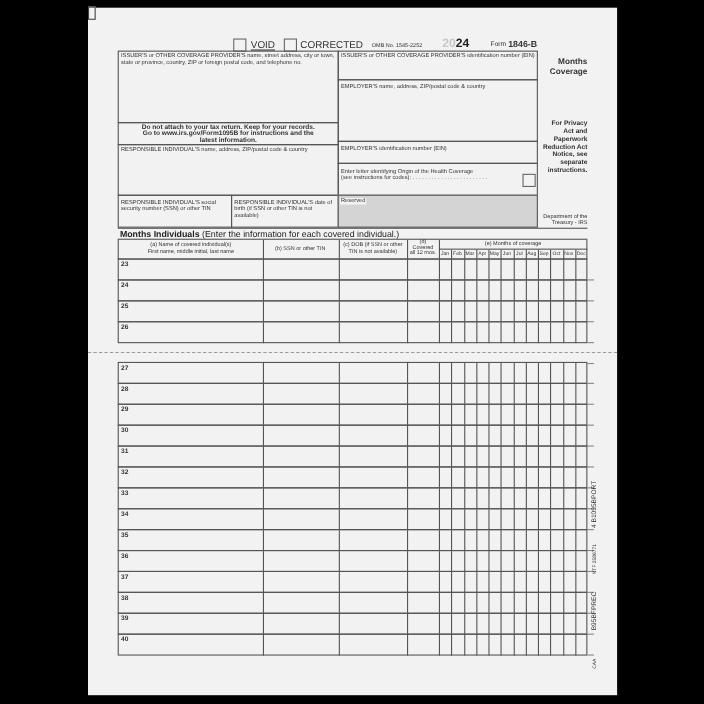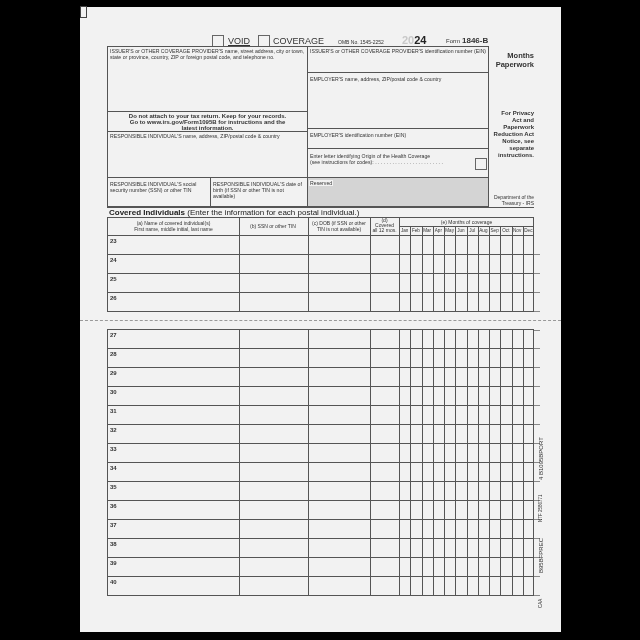--- a/index.html
+++ b/index.html
@@ -22,21 +22,21 @@
 </style>
 </head>
 <body>
 
 <div class="paper"></div>
 <div class="corner-mark"></div>
 
 <div class="chk" style="left:212px;top:35px;"></div>
 <div class="lbl" style="left:228px;top:36px;text-decoration:underline;">VOID</div>
 <div class="chk" style="left:258px;top:35px;"></div>
-<div class="lbl" style="left:273px;top:36px;">COVERAGE</div>
+<div class="lbl" style="left:273px;top:36px;">CORRECTED</div>
 <div class="t" style="left:338px;top:39px;font-size:5px;">OMB No. 1545-2252</div>
 <div class="year" style="left:402px;top:34px;"><span class="light">20</span><span>24</span></div>
 <div class="t" style="left:446px;top:38px;font-size:6px;">Form</div>
 <div class="t bold" style="left:462px;top:36px;font-size:8px;line-height:9px;">1846-B</div>
 
 <div class="box" style="left:107px;top:46px;width:201px;height:66px;">
   <div class="t" style="left:2px;top:1px;width:196px;">ISSUER'S or OTHER COVERAGE PROVIDER'S name, street address, city or town, state or province, country, ZIP or foreign postal code, and telephone no.</div>
 </div>
 <div class="box" style="left:307px;top:46px;width:182px;height:27px;">
   <div class="t" style="left:2px;top:1px;width:178px;">ISSUER'S or OTHER COVERAGE PROVIDER'S identification number (EIN)</div>
@@ -64,26 +64,26 @@
   <div class="t" style="left:2px;top:3px;width:98px;">RESPONSIBLE INDIVIDUAL'S social security number (SSN) or other TIN</div>
 </div>
 <div class="box" style="left:210px;top:177px;width:98px;height:30px;">
   <div class="t" style="left:2px;top:3px;width:92px;">RESPONSIBLE INDIVIDUAL'S date of birth (if SSN or other TIN is not available)</div>
 </div>
 <div class="box" style="left:307px;top:177px;width:182px;height:30px;background:#d4d4d4;">
   <div class="t" style="left:1px;top:2px;background:#f2f2f2;padding:0 1px;">Reserved</div>
 </div>
 
 <div class="t bold" style="left:490px;top:51px;width:44px;text-align:right;font-size:7.5px;line-height:9px;">Months</div>
-<div class="t bold" style="left:490px;top:60px;width:44px;text-align:right;font-size:7.5px;line-height:9px;">Paperwork</div>
+<div class="t bold" style="left:490px;top:60px;width:44px;text-align:right;font-size:7.5px;line-height:9px;">Coverage</div>
 <div class="t bold" style="left:491px;top:110px;width:43px;text-align:right;font-size:6px;line-height:7px;">For Privacy Act and Paperwork Reduction Act Notice, see separate instructions.</div>
 <div class="t" style="left:490px;top:194px;width:44px;text-align:right;font-size:5px;line-height:6px;">Department of the Treasury - IRS</div>
 <div class="hline" style="left:107px;top:207px;width:427px;"></div>
 
-<div class="abs" style="left:109px;top:208px;font-size:8px;line-height:9px;white-space:nowrap;"><span class="bold">Covered Individuals</span><span> (Enter the information for each postal individual.)</span></div>
+<div class="abs" style="left:109px;top:208px;font-size:8px;line-height:9px;white-space:nowrap;"><span class="bold">Months Individuals</span><span> (Enter the information for each covered individual.)</span></div>
 
 <div class="box" style="left:107px;top:217px;width:427px;height:19px;">
   <div class="t" style="left:0;top:2px;width:131px;text-align:center;font-size:5px;">(a) Name of covered individual(s)</div>
   <div class="t" style="left:0;top:8px;width:131px;text-align:center;font-size:5px;">First name, middle initial, last name</div>
   <div class="t" style="left:131px;top:5px;width:68px;text-align:center;font-size:5px;">(b) SSN or other TIN</div>
   <div class="t" style="left:200px;top:2px;width:62px;text-align:center;font-size:5px;">(c) DOB (if SSN or other TIN is not available)</div>
   <div class="t" style="left:262px;top:0px;width:29px;text-align:center;font-size:5px;line-height:5.5px;">(d)</div>
   <div class="t" style="left:262px;top:5px;width:29px;text-align:center;font-size:5px;line-height:5.5px;">Covered</div>
   <div class="t" style="left:262px;top:10px;width:29px;text-align:center;font-size:5px;line-height:5.5px;">all 12 mos.</div>
   <div class="t" style="left:291px;top:1px;width:135px;text-align:center;font-size:5px;">(e) Months of coverage</div>

